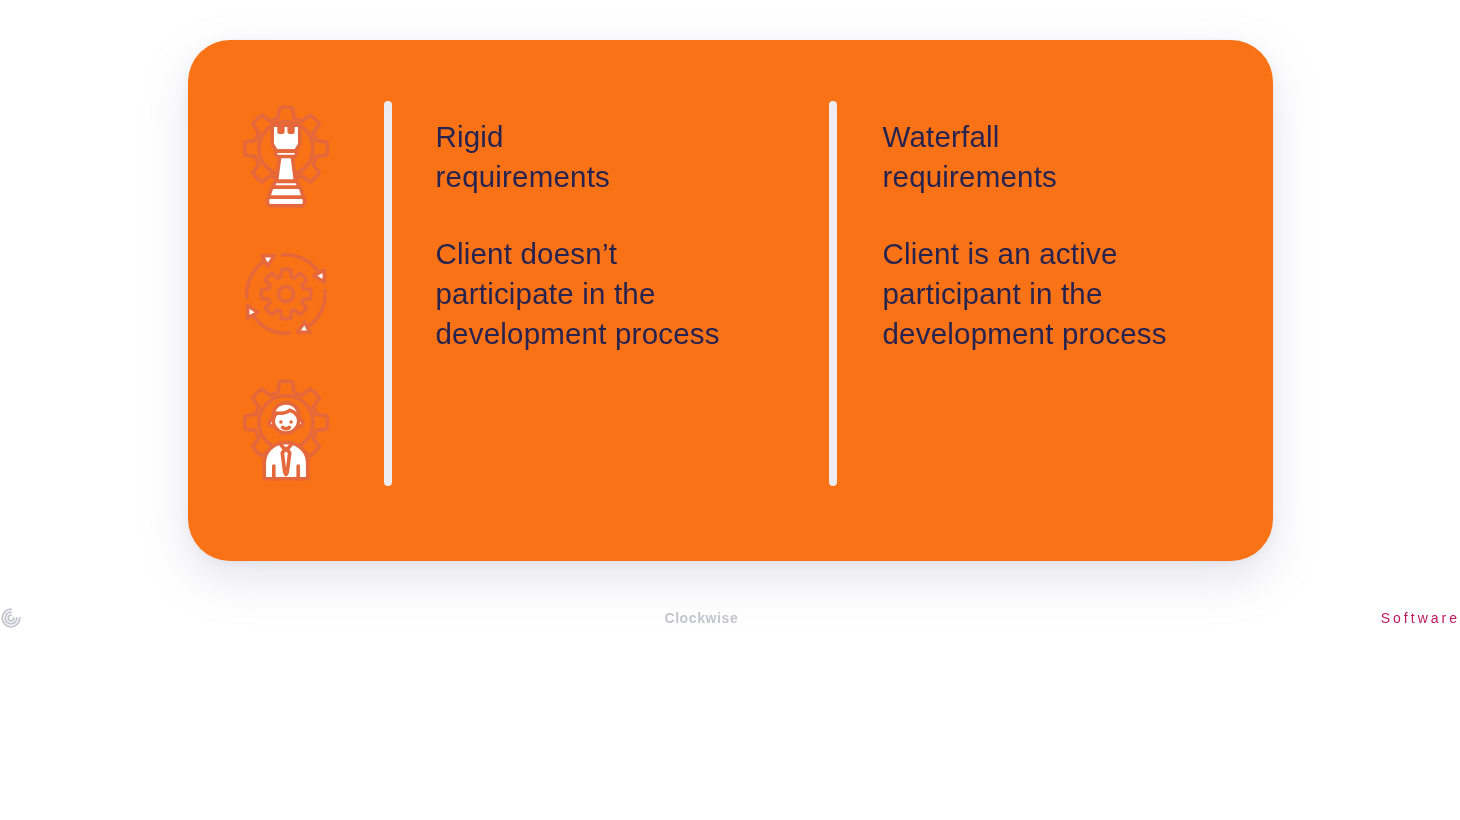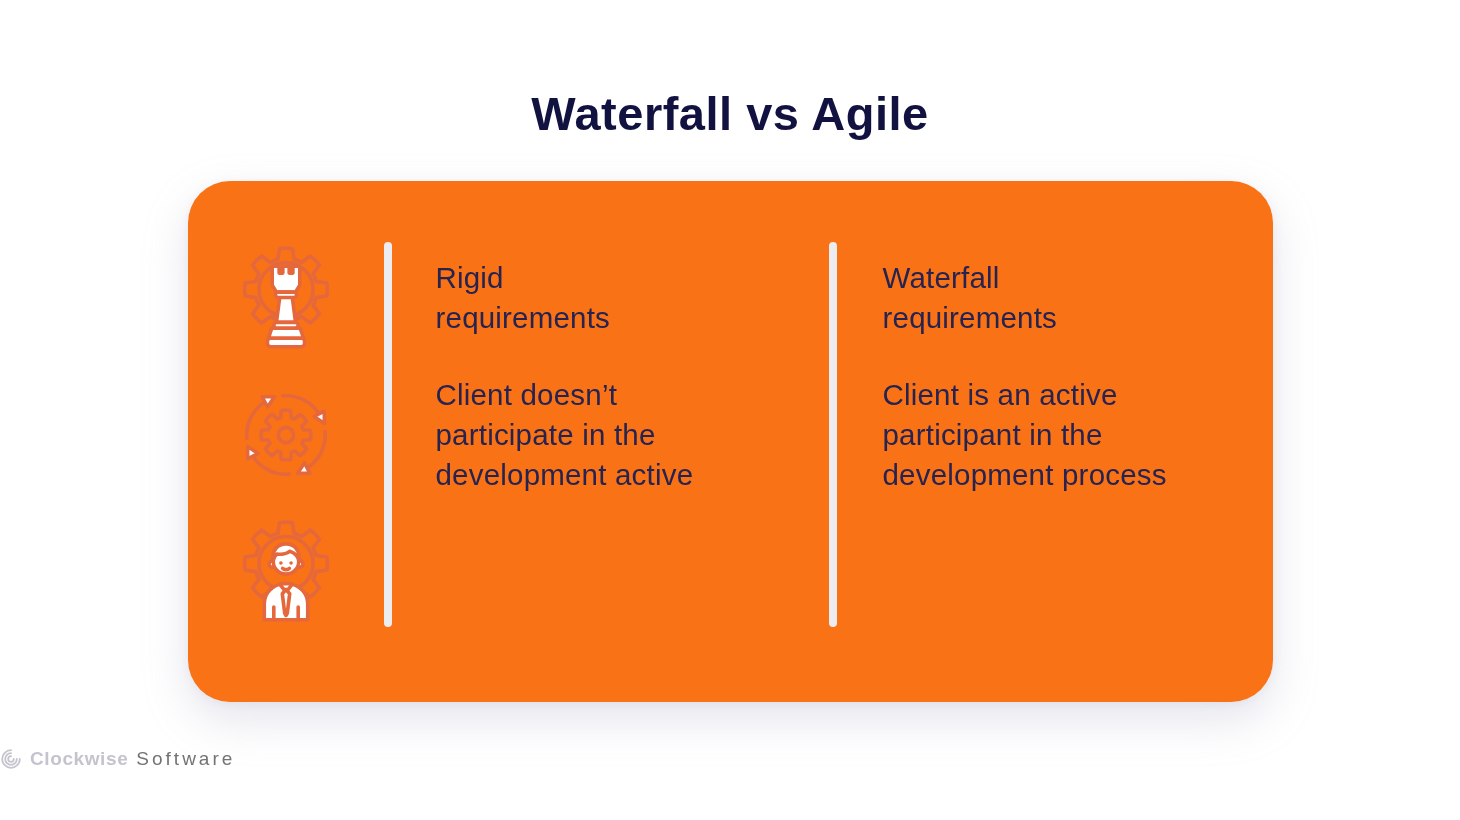--- a/index.html
+++ b/index.html
@@ -31,37 +31,36 @@
   .icon-row svg{width:106px;height:106px;display:block;}
   .vdivider{width:8px;border-radius:4px;background:var(--divider);margin:13px 0;}
   .text-col{display:flex;flex-direction:column;}
   .text-col.left{width:437px;padding-left:44px;box-sizing:border-box;}
   .text-col.right{flex:1;padding-left:46px;padding-right:16px;}
   .text-col p{
     margin:0;font-size:29.5px;line-height:40px;color:var(--body-navy);
     white-space:pre-line;letter-spacing:0.2px;
   }
   .footer{
-    display:flex;align-items:center;justify-content:flex-start;
-    margin-top:46px;gap:8px;font-size:19px;user-select:none;
+    display:flex;align-items:center;justify-content:space-between;
+    margin-top:46px;gap:8px;font-size:14px;user-select:none;
   }
   .brand-bold{color:var(--brand);font-weight:700;letter-spacing:0.6px;}
-  .brand-light{color:#737373;font-weight:400;letter-spacing:3px;}
+  .brand-light{color:#be185d;font-weight:400;letter-spacing:3px;}
   
   .oicon *{stroke:var(--orange);stroke-width:3.4;fill:none;stroke-linecap:round;stroke-linejoin:round;}
   .oicon .wfill{fill:#fff;}
   .oicon .dot{fill:var(--orange);stroke:none;}
   .logo-swirl *{stroke:var(--brand);stroke-width:1.8;fill:none;stroke-linecap:round;}
 </style>
 </head>
 <body>
 
 <div class="page">
 
-  <h1 class="title">Waterfall vs Agile</h1>
 
   <div class="card">
 
     <div class="icons-col">
       <div class="row icon-row">
         <svg id="icon0" class="oicon" viewBox="0 0 100 100">
             <path d="M42.36 13.51 L43.90 3.48 A39 39 0 0 1 56.10 3.48 L57.64 13.51 A29.5 29.5 0 0 1 64.75 16.45 L72.92 10.45 A39 39 0 0 1 81.55 19.08 L75.55 27.25 A29.5 29.5 0 0 1 78.49 34.36 L88.52 35.90 A39 39 0 0 1 88.52 48.10 L78.49 49.64 A29.5 29.5 0 0 1 75.55 56.75 L81.55 64.92 A39 39 0 0 1 72.92 73.55 L64.75 67.55 A29.5 29.5 0 0 1 57.64 70.49 L56.10 80.52 A39 39 0 0 1 43.90 80.52 L42.36 70.49 A29.5 29.5 0 0 1 35.25 67.55 L27.08 73.55 A39 39 0 0 1 18.45 64.92 L24.45 56.75 A29.5 29.5 0 0 1 21.51 49.64 L11.48 48.10 A39 39 0 0 1 11.48 35.90 L21.51 34.36 A29.5 29.5 0 0 1 24.45 27.25 L18.45 19.08 A39 39 0 0 1 27.08 10.45 L35.25 16.45 A29.5 29.5 0 0 1 42.36 13.51 Z"></path>
             <circle cx="50" cy="42" r="25.5"></circle>
             <path class="wfill" d="M44.5 46 L55.5 46 L59 73 L41 73 Z"></path>
             <path class="wfill" d="M37 20 V38 L41 44.5 H59 L63 38 V20 H56.5 V26.5 H53 V20 H47 V26.5 H43.5 V20 Z"></path>
@@ -108,21 +107,21 @@
     <div class="vdivider"></div>
 
     <div class="text-col left">
       <div class="row">
         <p>Rigid
 requirements</p>
       </div>
       <div class="row">
         <p>Client doesn’t
 participate in the
-development active</p>
+development process</p>
       </div>
     </div>
 
     <div class="vdivider"></div>
 
     <div class="text-col right">
       <div class="row">
         <p>Waterfall
 requirements</p>
       </div>

